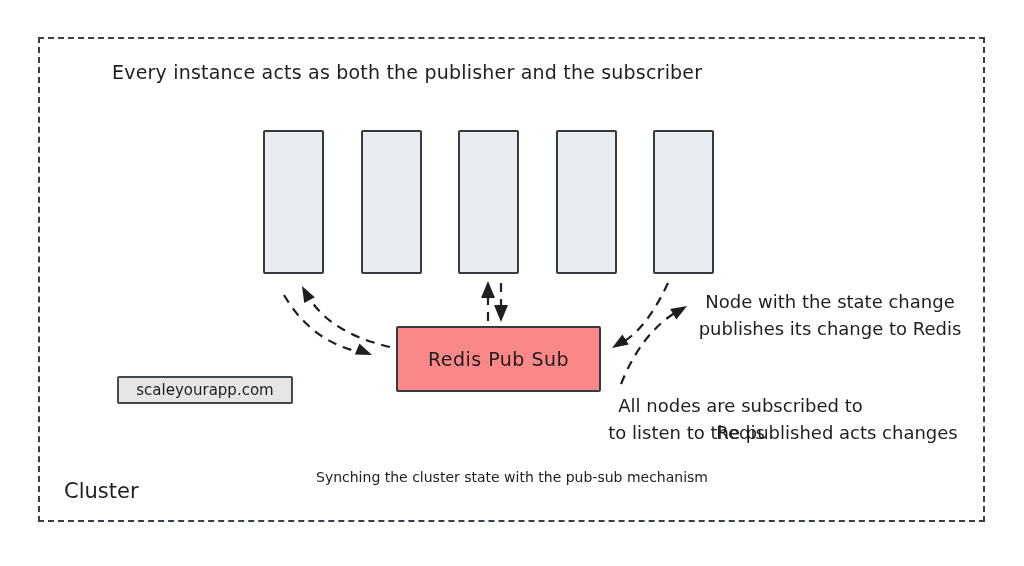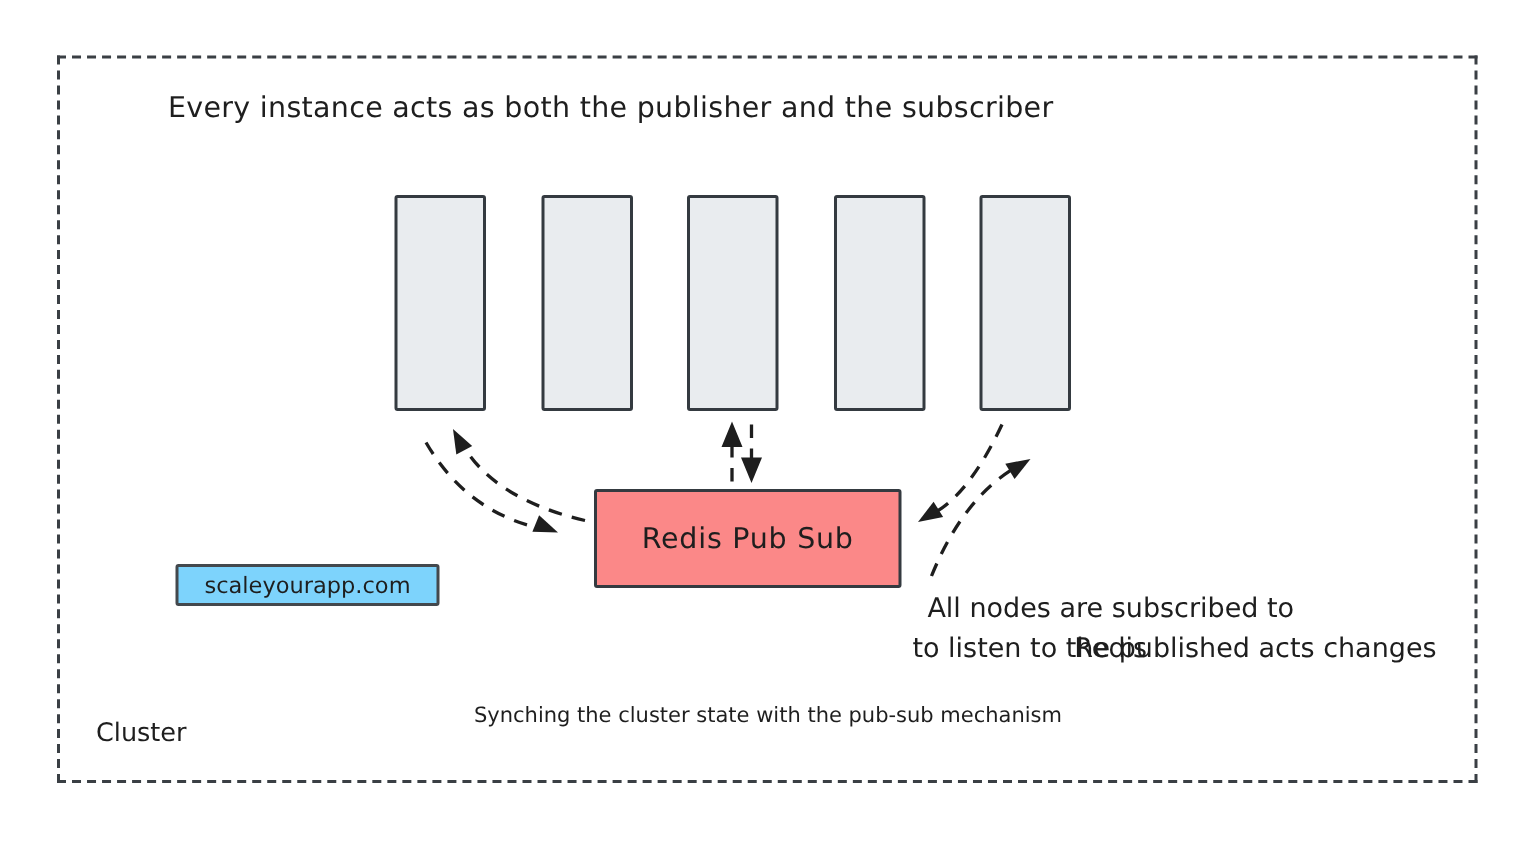--- a/index.html
+++ b/index.html
@@ -27,33 +27,33 @@
     background:#e9ecef;border:2.5px solid #343a40;border-radius:2px;
   }
   .redis-box{
     left:396px;top:326px;width:205px;height:66px;box-sizing:border-box;
     background:#fb8888;border:2.5px solid #343a40;border-radius:2px;
     display:flex;align-items:center;justify-content:center;
     font-size:19px;letter-spacing:.5px;text-align:right;
   }
   .watermark-box{
     left:117px;top:376px;width:176px;height:28px;box-sizing:border-box;
-    background:#7dd3fc;border:2px solid #43484d;border-radius:2px;
+    background:#e5e5e5;border:2px solid #43484d;border-radius:2px;
     display:flex;align-items:center;justify-content:center;
     font-size:15px;
   }
   .annot{font-size:18px;line-height:27px;text-align:center;}
   .annot-publish{left:690px;top:288px;width:280px;}
   .annot-subscribe-1{left:598px;top:392px;width:285px;}
   .annot-subscribe-2{left:588px;top:419px;width:390px;}
   .caption{
     left:155px;top:469px;width:714px;
     text-align:center;font-size:14px;
   }
-  .cluster-label{left:64px;top:479px;font-size:17px;text-align:right;}
+  .cluster-label{left:64px;top:479px;font-size:21px;text-align:right;}
   svg.arrows{left:0;top:0;width:1024px;height:566px;pointer-events:none;}
   svg.arrows path{fill:none;stroke:#1e1e1e;stroke-width:2.2;stroke-dasharray:9 7;stroke-linecap:butt;}
   svg.arrows polygon{fill:#1e1e1e;stroke:none;}
 </style>
 </head>
 <body>
 
 <div class="abs cluster-border"></div>
 
 <div class="abs title">Every instance acts as both the publisher and the subscriber</div>
@@ -86,18 +86,20 @@
 
 <div class="abs redis-box">
   <span>Redis Pub Sub</span>
 </div>
 
 <div class="abs watermark-box">
   <span>scaleyourapp.com</span>
 </div>
 
 <div class="abs annot annot-publish">
+  <div>Node with the state change</div>
+  <div>publishes its change to Redis</div>
 </div>
 <div class="abs annot annot-subscribe-1">All nodes are subscribed to Redis</div>
 <div class="abs annot annot-subscribe-2">to listen to the published acts changes</div>
 
 <div class="abs caption">Synching the cluster state with the pub-sub mechanism</div>
 <div class="abs cluster-label">Cluster</div>
 
 </body></html>

